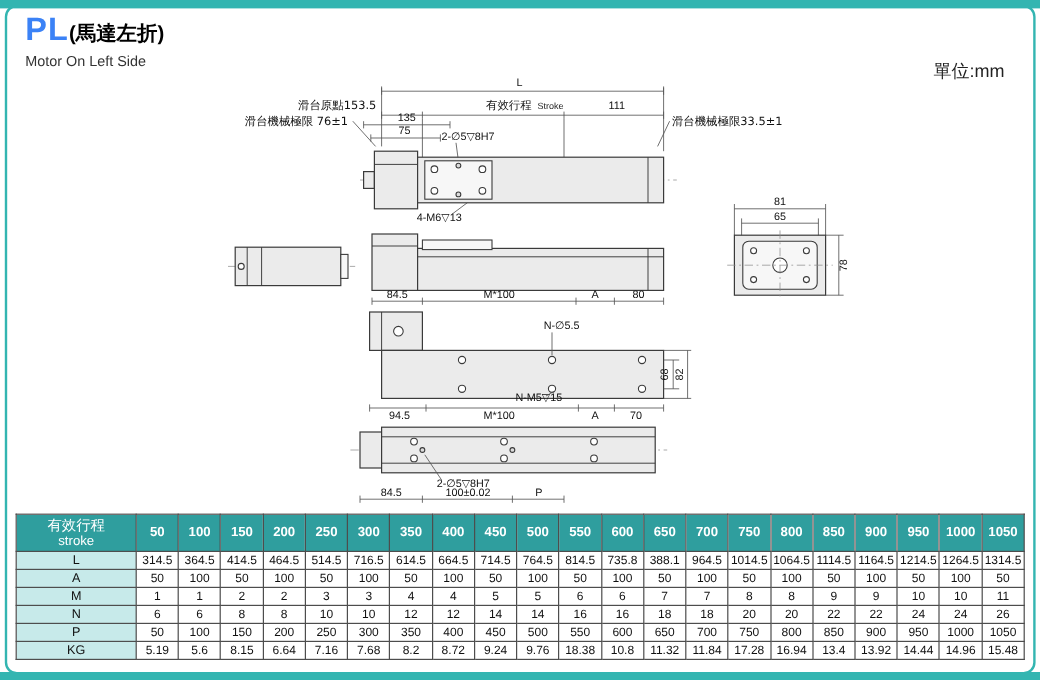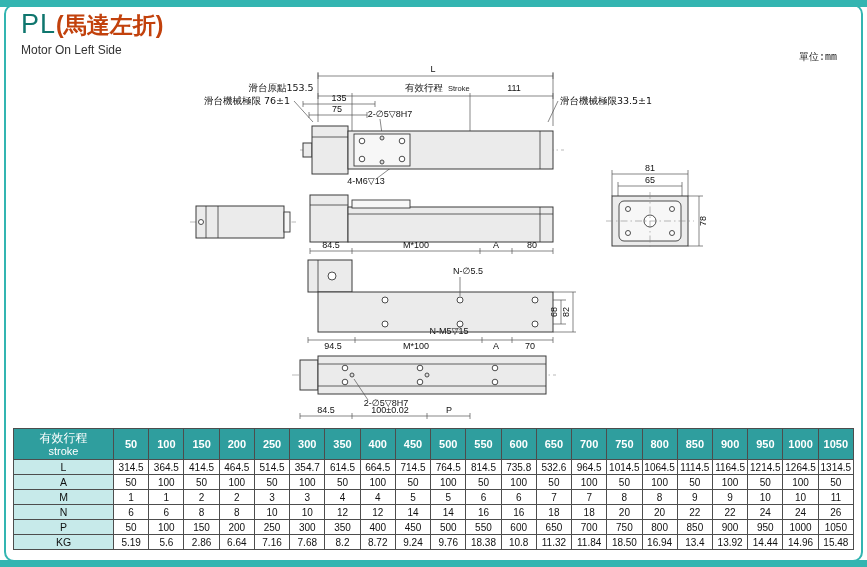--- a/index.html
+++ b/index.html
@@ -4,24 +4,24 @@
 <style>
   * { margin:0; padding:0; box-sizing:border-box; }
   html,body { width:867px; height:567px; }
   body { font-family:"Liberation Sans","DejaVu Sans",sans-serif; background:#ffffff; }
   .page { position:relative; width:867px; height:567px; background:#fff; overflow:hidden; }
   .top-bar { position:absolute; top:0; left:0; right:0; height:7px; background:#33b5b1; z-index:3; }
   .bottom-bar { position:absolute; bottom:0; left:0; right:0; height:7px; background:#33b5b1; z-index:3; }
   .frame { position:absolute; top:4px; left:4px; right:4px; bottom:5px; border:2px solid #33b5b1; border-radius:10px; z-index:1; }
   .title-block { position:absolute; left:21px; top:10px; z-index:2; }
   .title-line { line-height:28px; white-space:nowrap; }
-  .title-code { font-size:27px; font-weight:normal; color:#0f766e; letter-spacing:1px; }
-  .title-zh { font-size:23px; font-weight:bold; color:#c2410c; }
+  .title-code { font-size:27px; font-weight:bold; color:#3b82f6; letter-spacing:1px; }
+  .title-zh { font-size:17px; font-weight:bold; color:#000000; }
   .subtitle { font-size:12px; color:#333; margin-top:1px; }
-  .unit { position:absolute; right:30px; top:50px; font-size:10px; color:#222; z-index:2;font-family:Liberation Mono, monospace; }
+  .unit { position:absolute; right:30px; top:50px; font-size:15px; color:#222; z-index:2; }
 
   .drawing { position:absolute; left:0; top:50px; z-index:2; }
   .part  { fill:#ebebeb; stroke:#3a3a3a; stroke-width:1; }
   .part2 { fill:#f7f7f7; stroke:#3a3a3a; stroke-width:0.9; }
   .ln  { stroke:#3a3a3a; stroke-width:0.8; fill:none; }
   .dim { stroke:#555; stroke-width:0.7; fill:none; }
   .cl  { stroke:#8a8a8a; stroke-width:0.6; fill:none; stroke-dasharray:7 3 1.5 3; }
   .hole  { fill:#fff; stroke:#3a3a3a; stroke-width:0.9; }
   .hole2 { fill:#dcdcdc; stroke:#3a3a3a; stroke-width:0.9; }
   .dimtxt { font-size:9px; fill:#111; font-family:"Liberation Sans",sans-serif; }
@@ -271,28 +271,28 @@
         </tr>
     </thead>
     <tbody>
         <tr>
           <td class="rowlabel">L</td>
           <td>314.5</td>
           <td>364.5</td>
           <td>414.5</td>
           <td>464.5</td>
           <td>514.5</td>
-          <td>354.7</td>
+          <td>716.5</td>
           <td>614.5</td>
           <td>664.5</td>
           <td>714.5</td>
           <td>764.5</td>
           <td>814.5</td>
           <td>735.8</td>
-          <td>532.6</td>
+          <td>388.1</td>
           <td>964.5</td>
           <td>1014.5</td>
           <td>1064.5</td>
           <td>1114.5</td>
           <td>1164.5</td>
           <td>1214.5</td>
           <td>1264.5</td>
           <td>1314.5</td>
         </tr>
         <tr>
@@ -388,33 +388,33 @@
           <td>850</td>
           <td>900</td>
           <td>950</td>
           <td>1000</td>
           <td>1050</td>
         </tr>
         <tr>
           <td class="rowlabel">KG</td>
           <td>5.19</td>
           <td>5.6</td>
-          <td>2.86</td>
+          <td>8.15</td>
           <td>6.64</td>
           <td>7.16</td>
           <td>7.68</td>
           <td>8.2</td>
           <td>8.72</td>
           <td>9.24</td>
           <td>9.76</td>
           <td>18.38</td>
           <td>10.8</td>
           <td>11.32</td>
           <td>11.84</td>
-          <td>18.50</td>
+          <td>17.28</td>
           <td>16.94</td>
           <td>13.4</td>
           <td>13.92</td>
           <td>14.44</td>
           <td>14.96</td>
           <td>15.48</td>
         </tr>
       </tbody>
   </table>
 

